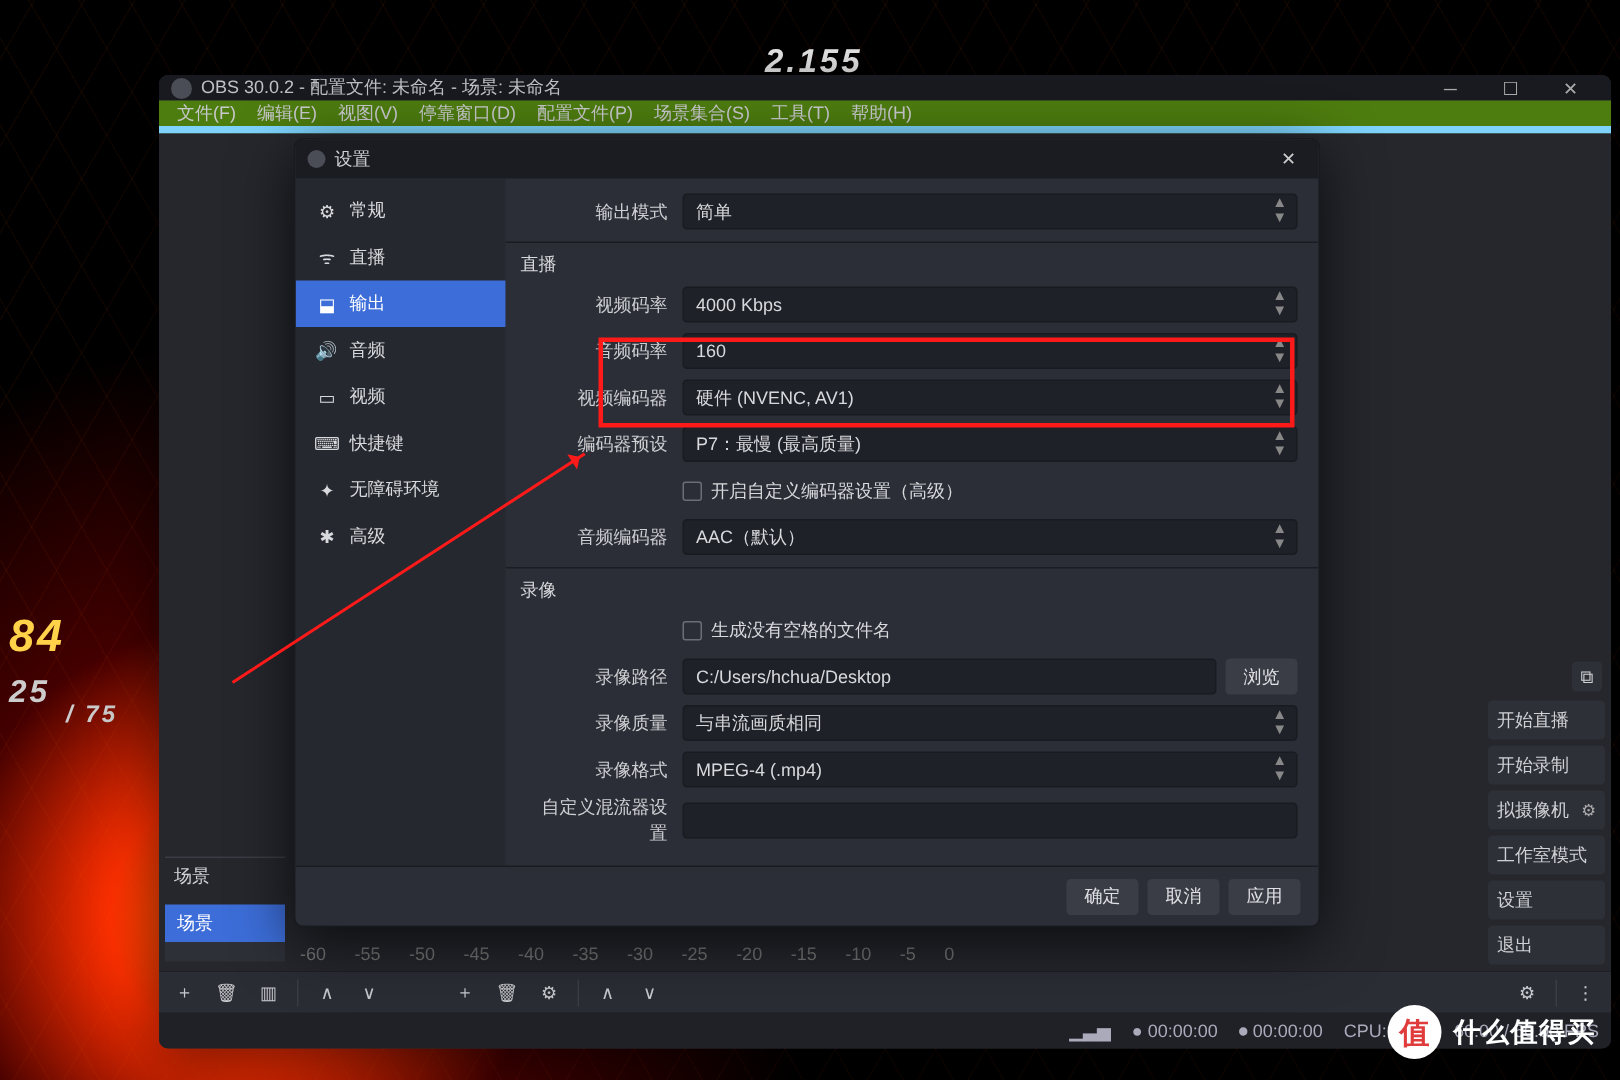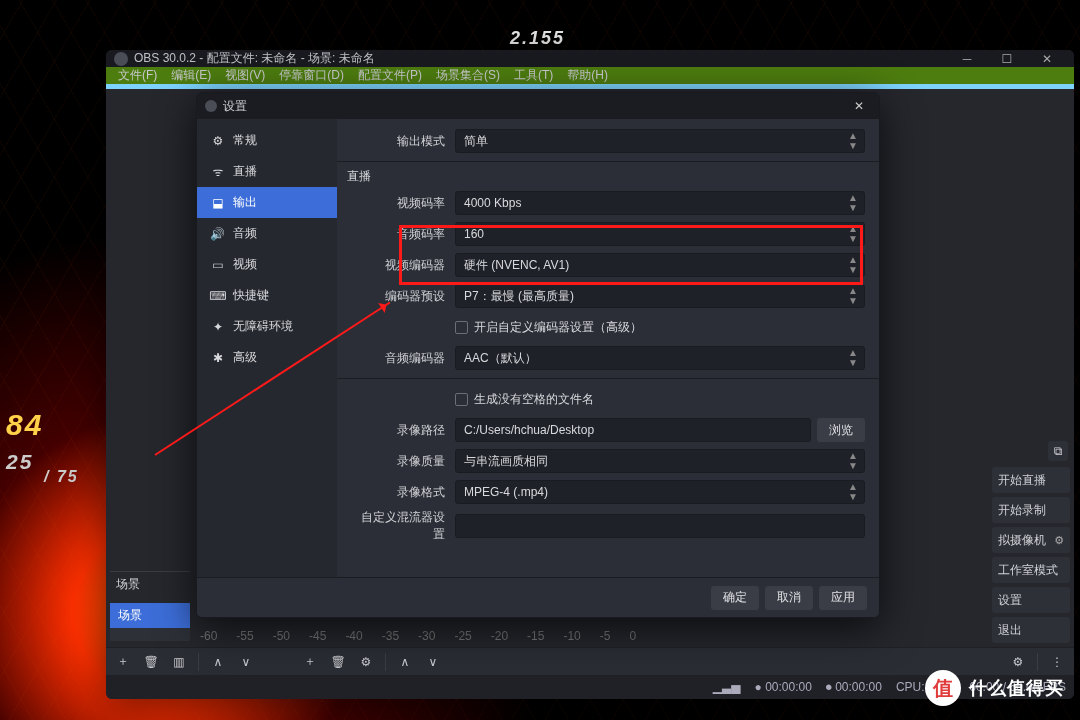--- a/index.html
+++ b/index.html
@@ -56,21 +56,21 @@
 .radio{width:12px;height:12px;border-radius:50%;border:1.5px solid #8a8d95;display:inline-block;margin:0 4px 0 10px;vertical-align:middle;position:relative}
 .radio.on::after{content:"";position:absolute;inset:2px;border-radius:50%;background:#d8d9dd}
 .dlg-foot{height:40px;display:flex;align-items:center;justify-content:flex-end;padding:0 12px;gap:0;border-top:1px solid #1a1c21;background:#2b2e36}
 .watermark{position:absolute;right:16px;bottom:14px;display:flex;align-items:center;gap:8px;color:#fff;font-weight:600}
 .watermark .c{width:36px;height:36px;border-radius:50%;background:#fff;color:#e03c3c;display:flex;align-items:center;justify-content:center;font-size:20px;font-weight:900}
 </style>
 </head>
 <body>
 
 <div class="bg"></div>
-<div class="h1" style="left:510px;top:28px;font-size:18px">2.155</div>
+<div class="h1" style="left:510px;top:28px;font-size:22px">2.155</div>
 <div class="h1" style="right:8px;top:110px;font-size:28px">65</div>
 <div class="h1" style="left:6px;top:408px;font-size:30px;color:#ffd24a">84</div>
 <div class="h1" style="left:6px;top:450px;font-size:21px;color:#ccc">25</div>
 <div class="h1" style="left:44px;top:468px;font-size:16px;color:#ccc">/ 75</div>
 
 <div class="obs-win">
   <div class="titlebar">
     <span class="obs-ico"></span>
     <span>OBS 30.0.2 - 配置文件: 未命名 - 场景: 未命名</span>
     <div class="t-right">
@@ -257,20 +257,21 @@
           <span>开启自定义编码器设置（高级）</span>
         </div>
       <div class="row">
         <div class="lbl">音频编码器</div>
         <div class="sel">
             <span>AAC（默认）</span>
             <span class="arr">▲<br>▼</span>
           </div>
       </div>
       <div class="hr"></div>
+      <div class="sec-hd">录像</div>
       <div class="row">
           <div class="lbl"></div>
           <span class="chk"></span>
           <span>生成没有空格的文件名</span>
         </div>
       <div class="row">
         <div class="lbl">录像路径</div>
         <div class="inp">
             <span>C:/Users/hchua/Desktop</span>
           </div>

